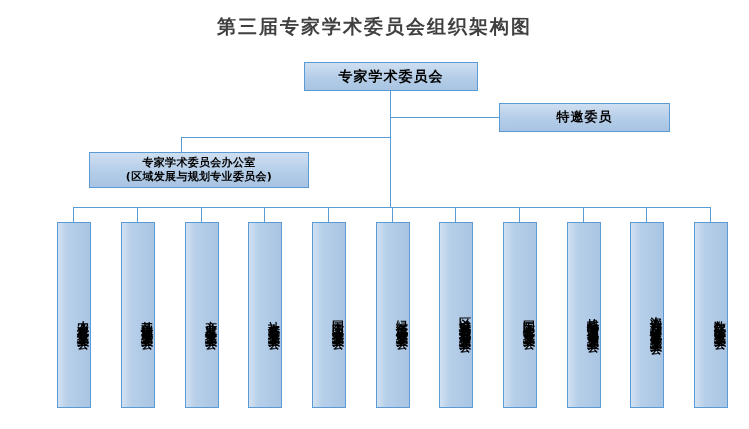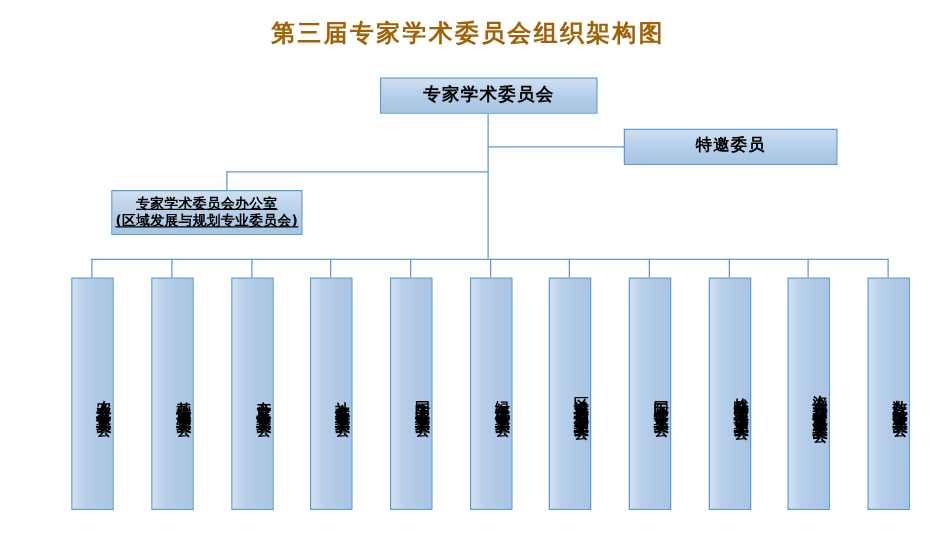--- a/index.html
+++ b/index.html
@@ -21,21 +21,21 @@
   
   .chart-title {
     position: absolute;
     left: 0;
     top: 14px;
     width: 749px;
     text-align: center;
     font-size: 19px;
     font-weight: bold;
     letter-spacing: 2px;
-    color: #a16207;
+    color: #404040;
     font-family: "DejaVu Sans", "Liberation Sans", sans-serif;
     white-space: nowrap;
   }
 
   
   .node {
     position: absolute;
     box-sizing: border-box;
     border: 1px solid #5b9bd5;
     background: linear-gradient(to bottom, #cfdff1 0%, #b4cde8 55%, #a8c4e2 100%);
@@ -65,26 +65,25 @@
     width: 171px;
     height: 29px;
     font-size: 13px;
     letter-spacing: 1px;
   }
 
   
   .node.office {
     left: 89px;
     top: 152px;
-    width: 153px;
+    width: 220px;
     height: 36px;
     font-size: 11px;
     flex-direction: column;
     letter-spacing: 0.3px;
-    text-decoration: underline;
   }
   .node.office .line {
     display: block;
     white-space: nowrap;
   }
 
   
   .node.vcol {
     top: 222px;
     width: 34px;

